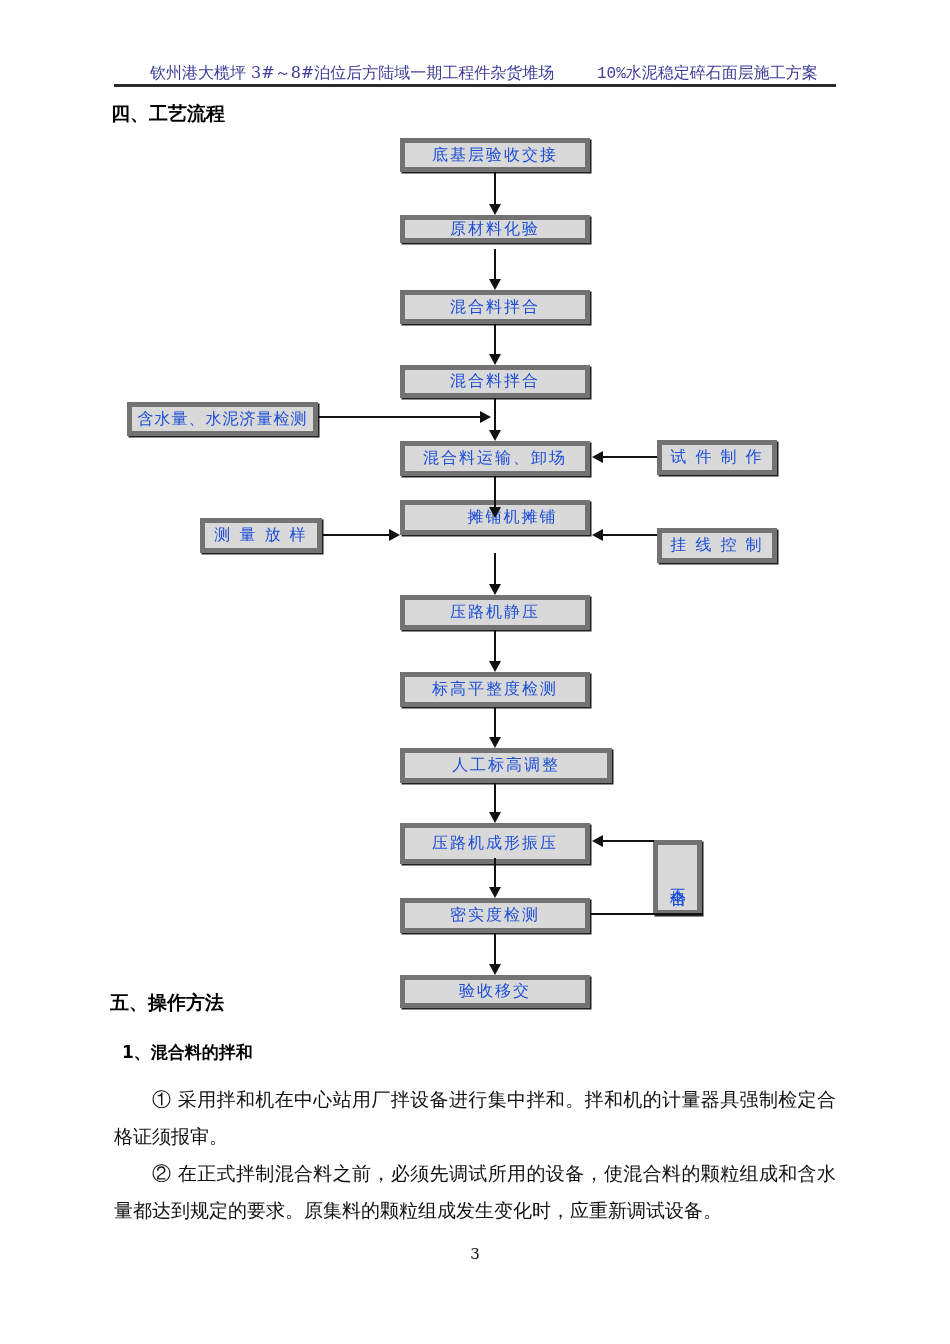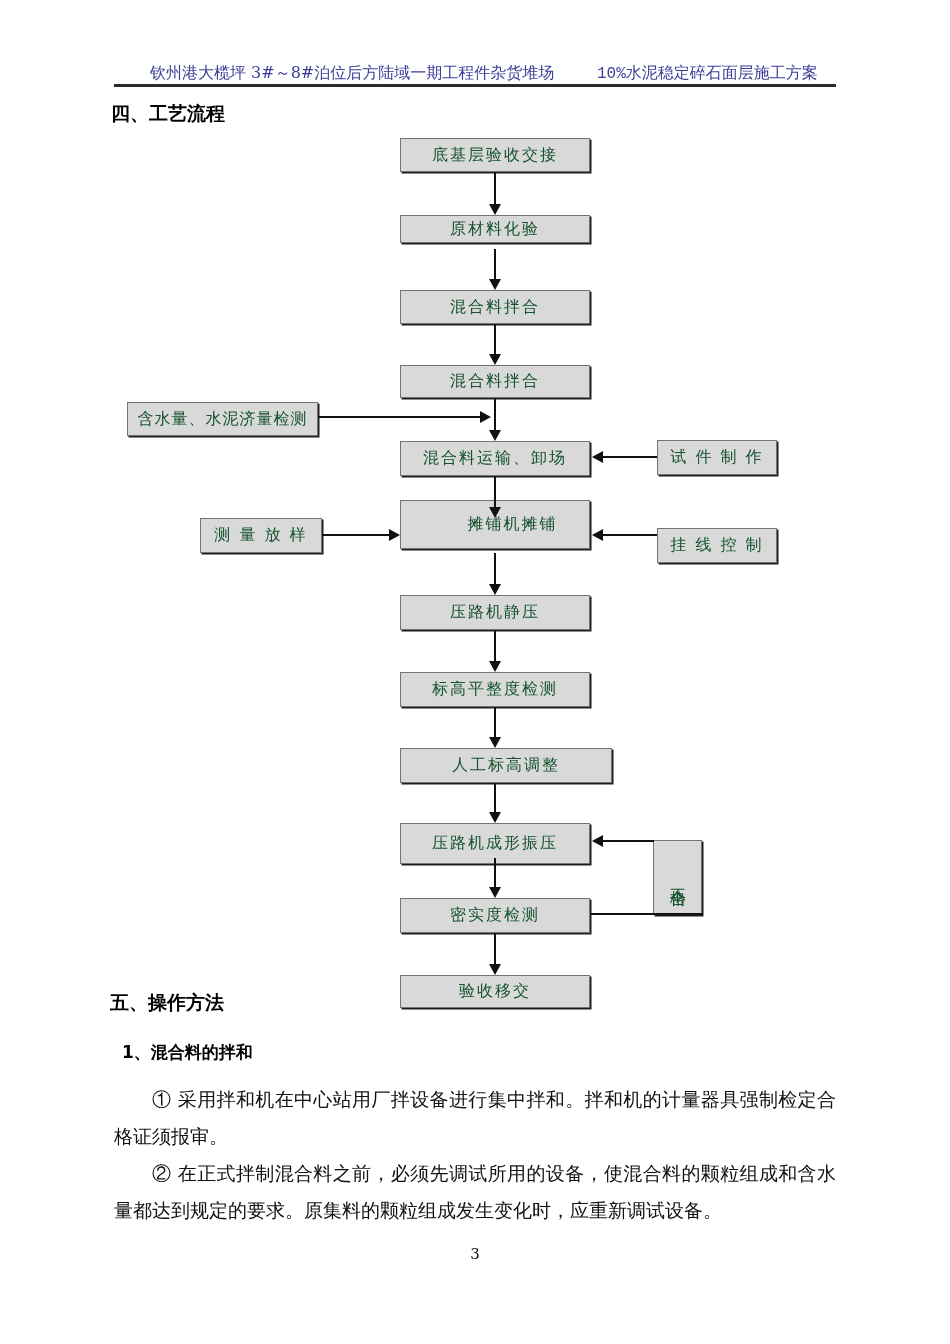--- a/index.html
+++ b/index.html
@@ -13,23 +13,23 @@
   .hdr-right{left:597px;top:63px;font-family:Liberation Mono, monospace;}
   .hdr-rule{position:absolute;left:114px;top:84px;width:722px;height:3px;background:#2b2b2b;}
   
   .h-sec{position:absolute;font-family:"DejaVu Sans","Liberation Sans",sans-serif;
          font-weight:bold;font-size:19px;color:#000;white-space:nowrap;}
   .h-sub{position:absolute;font-family:"DejaVu Sans","Liberation Sans",sans-serif;
          font-weight:bold;font-size:17px;color:#000;white-space:nowrap;}
   
   .box{
     position:absolute;box-sizing:border-box;background:#d9d9d9;
-    border:1px solid #737373;box-shadow:1.5px 1.5px 0 #1f1f1f;
+    border:5px solid #737373;box-shadow:1.5px 1.5px 0 #1f1f1f;
     display:flex;align-items:center;justify-content:center;
-    font-size:16px;letter-spacing:2px;color:#14532d;white-space:nowrap;
+    font-size:16px;letter-spacing:2px;color:#1d4ed8;white-space:nowrap;
   }
   .box.vertical{writing-mode:vertical-rl;text-orientation:upright;letter-spacing:1px;}
   .vline{position:absolute;width:2px;background:#111;}
   .hline{position:absolute;height:2px;background:#111;}
   .ah-down{position:absolute;width:0;height:0;
     border-left:6px solid transparent;border-right:6px solid transparent;border-top:11px solid #111;}
   .ah-right{position:absolute;width:0;height:0;
     border-top:6px solid transparent;border-bottom:6px solid transparent;border-left:11px solid #111;}
   .ah-left{position:absolute;width:0;height:0;
     border-top:6px solid transparent;border-bottom:6px solid transparent;border-right:11px solid #111;}
@@ -52,21 +52,21 @@
   <div class="hdr-text hdr-right">10%水泥稳定碎石面层施工方案</div>
   <div class="hdr-rule"></div>
 
   <div class="h-sec" style="left:111px;top:101px;">四、工艺流程</div>
 
   <div class="box" style="left:400px;top:138px;width:190px;height:34px;">底基层验收交接</div>
   <div class="box" style="left:400px;top:215px;width:190px;height:28px;">原材料化验</div>
   <div class="box" style="left:400px;top:290px;width:190px;height:34px;">混合料拌合</div>
   <div class="box" style="left:400px;top:365px;width:190px;height:33px;">混合料拌合</div>
   <div class="box" style="left:400px;top:441px;width:190px;height:35px;">混合料运输、卸场</div>
-  <div class="box" style="left:400px;top:500px;width:190px;height:49px;padding-left:35px;">摊铺机摊铺</div>
+  <div class="box" style="left:400px;top:500px;width:190px;height:35px;padding-left:35px;">摊铺机摊铺</div>
   <div class="box" style="left:400px;top:595px;width:190px;height:35px;">压路机静压</div>
   <div class="box" style="left:400px;top:672px;width:190px;height:35px;">标高平整度检测</div>
   <div class="box" style="left:400px;top:748px;width:212px;height:35px;">人工标高调整</div>
   <div class="box" style="left:400px;top:823px;width:190px;height:41px;">压路机成形振压</div>
   <div class="box" style="left:400px;top:898px;width:190px;height:35px;">密实度检测</div>
   <div class="box" style="left:400px;top:975px;width:190px;height:33px;font-family:Liberation Mono, monospace;">验收移交</div>
 
   <div class="box" style="left:127px;top:402px;width:191px;height:34px;letter-spacing:1px;">含水量、水泥济量检测</div>
   <div class="box" style="left:657px;top:440px;width:120px;height:35px;">试 件 制 作</div>
   <div class="box" style="left:200px;top:518px;width:122px;height:35px;">测 量 放 样</div>

